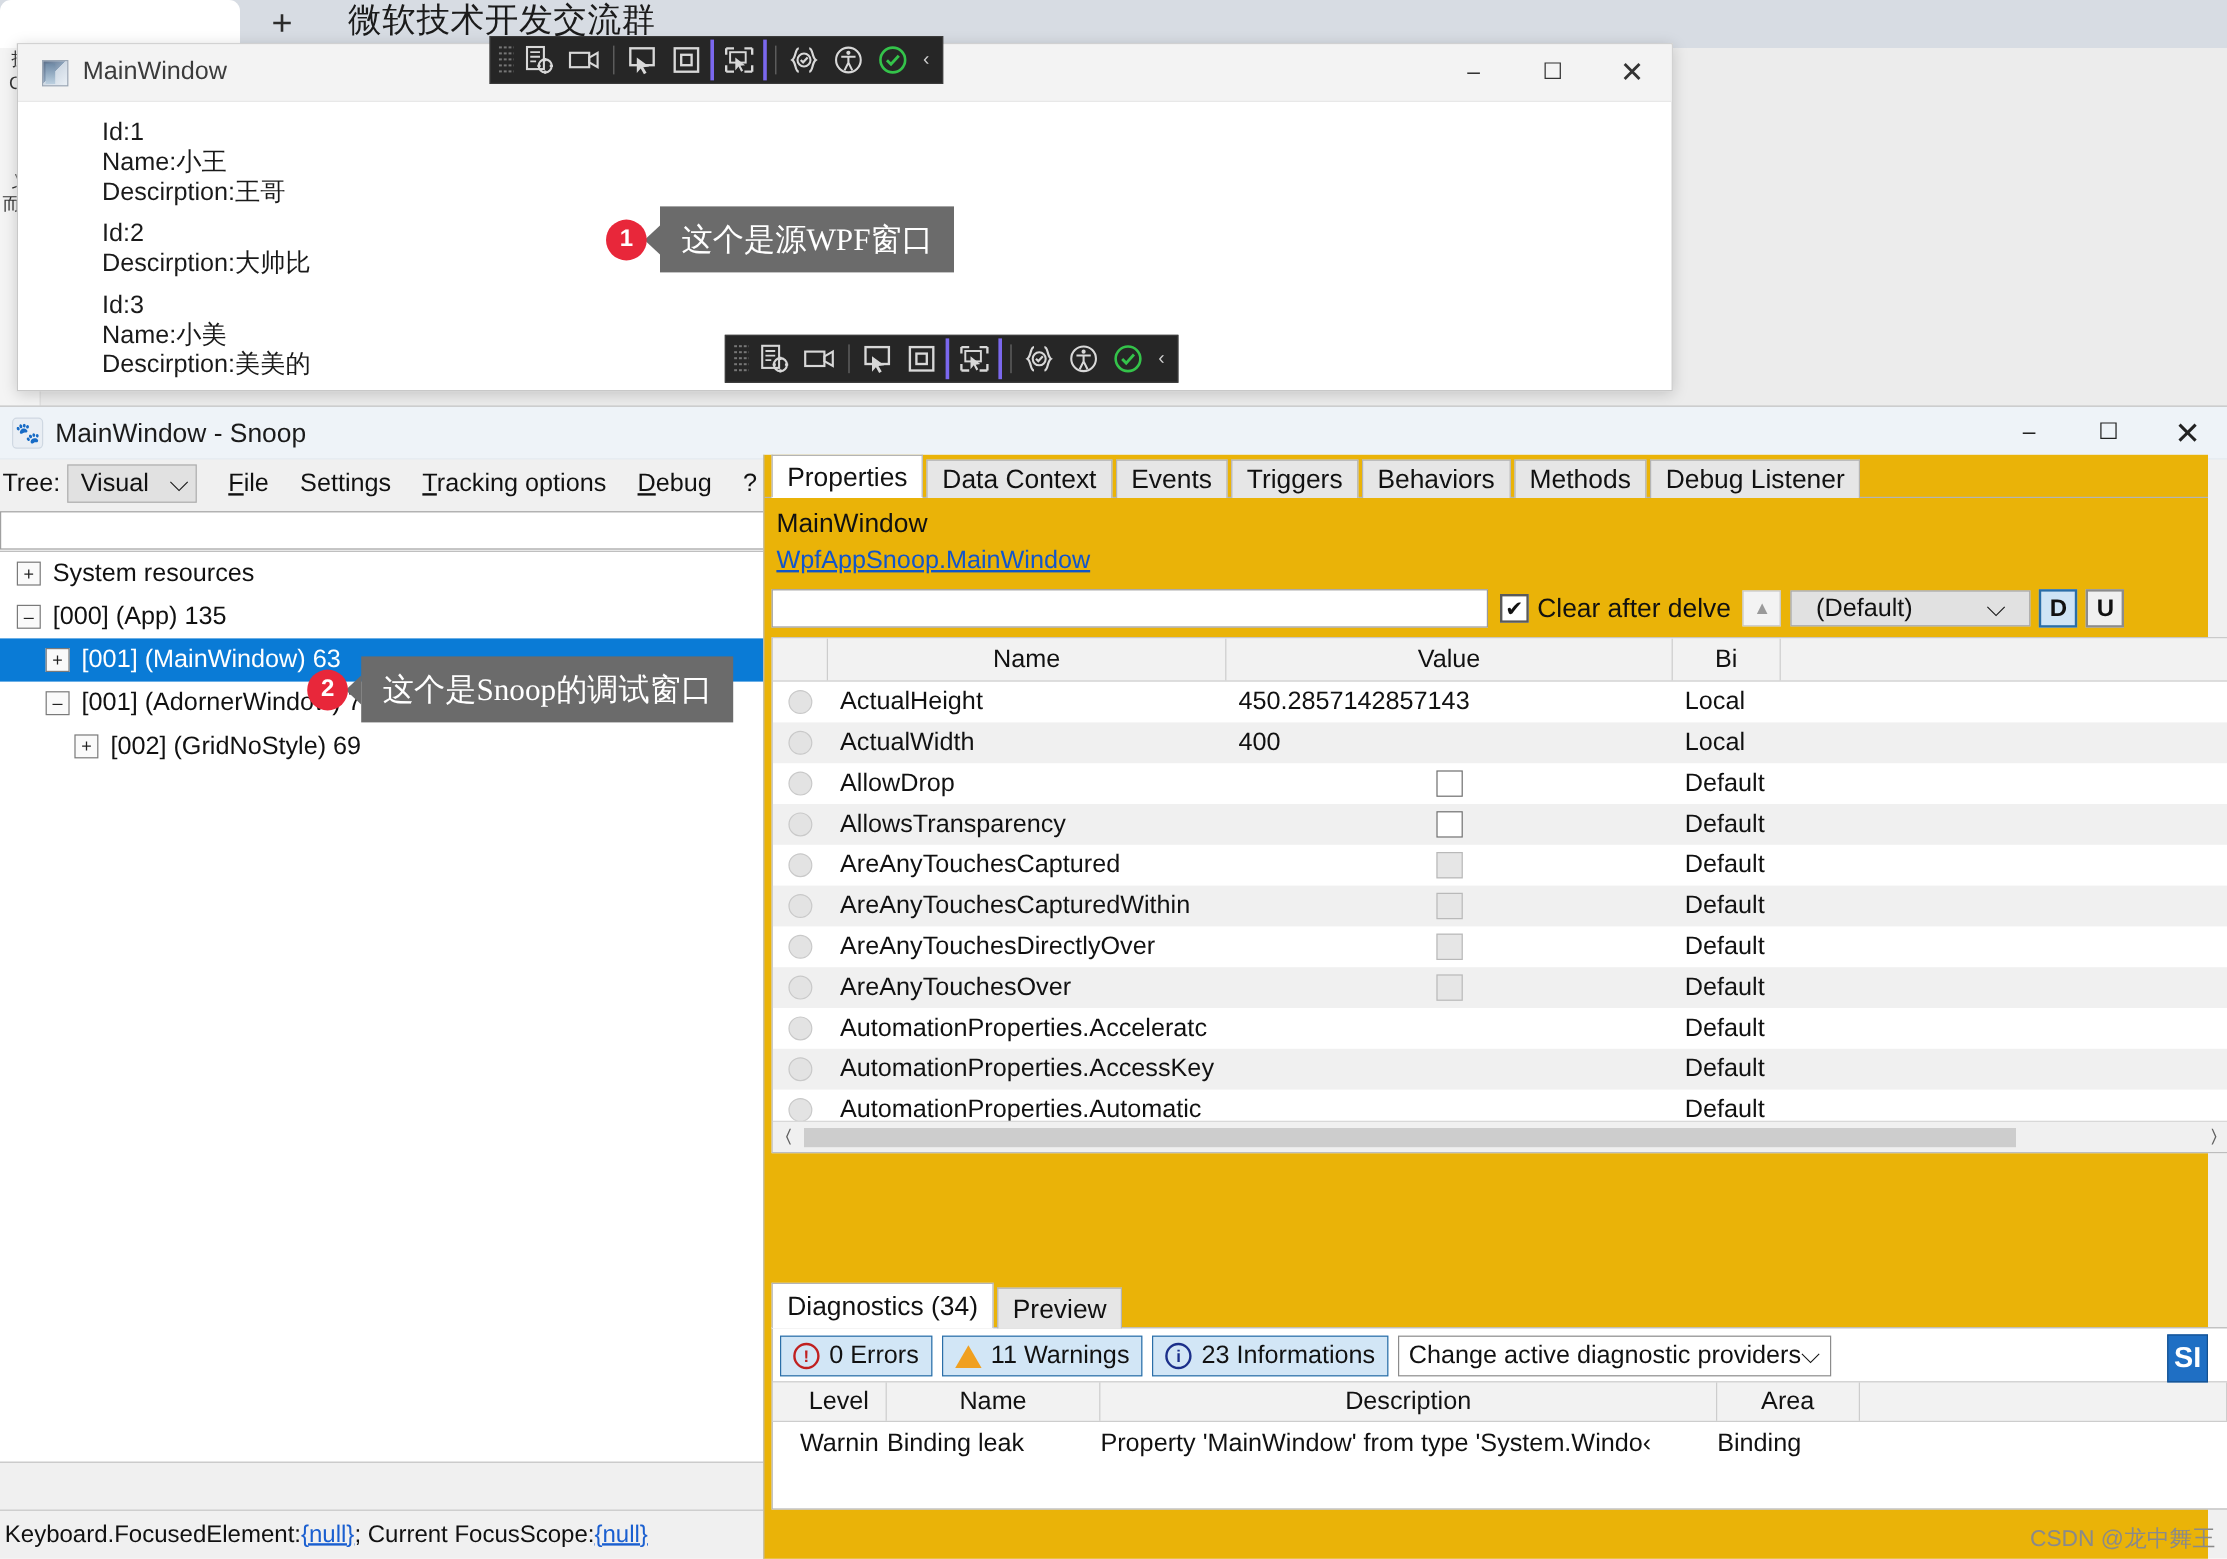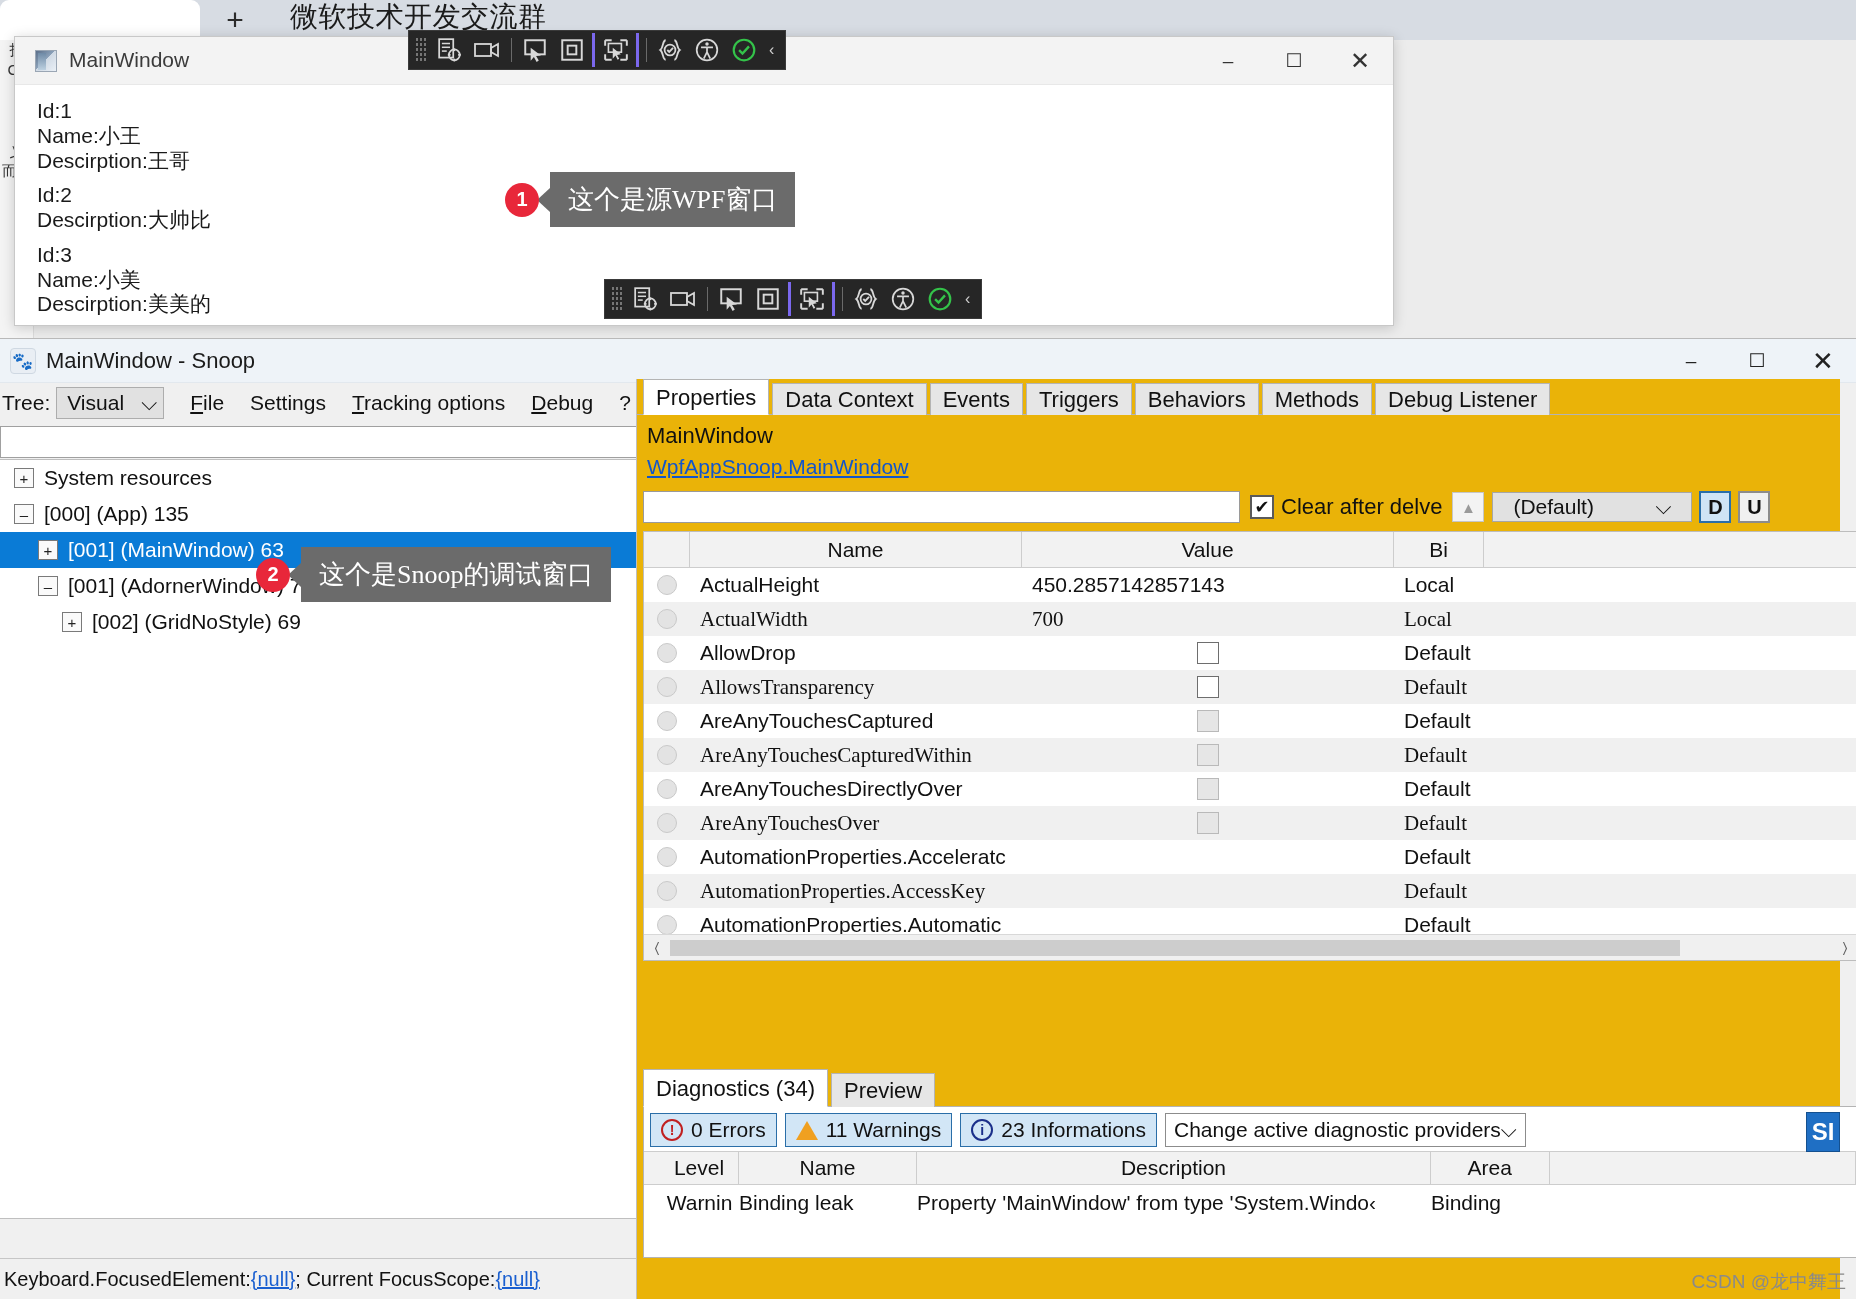--- a/index.html
+++ b/index.html
@@ -62,21 +62,21 @@
     background:linear-gradient(180deg,#6f8aa6,#bcd0e0);
   }
   .wpf-title {
     position:absolute; left:54px; top:11px; font-size:21px; color:#3b3b3b;
   }
   .wpf-min, .wpf-max, .wpf-close {
     position:absolute; top:0; width:66px; height:48px;
     color:#333; font-size:19px; text-align:center; line-height:48px;
   }
   .wpf-min{ right:132px; } .wpf-max{ right:66px; } .wpf-close{ right:0; font-size:24px;}
-  .wpf-content { position:relative; height:242px; overflow:hidden; padding:14px 0 0 22px; }
+  .wpf-content { position:relative; height:242px; overflow:hidden; padding:14px 0 0 22px;margin-left:48px; }
   .wpf-line { font-size:21px; color:#1a1a1a; line-height:1.18; }
   .wpf-gap { height:10px; }
 
   
   .snoop-toolbar {
     position:absolute; height:40px; background:#262626;
     display:flex; align-items:center; padding:0 4px;
     border:1px solid #3a3a3a;
   }
   .tb-grip { width:14px; height:26px; margin:0 4px 0 2px;
@@ -210,21 +210,21 @@
     width:32px; height:32px; margin-left:7px; background:#cfe4f5; border:2px solid #2a6ea8;
     display:flex; align-items:center; justify-content:center; font-size:20px; color:#111; font-weight:bold;
   }
 
   
   .grid-wrap { margin:2px 0 0 6px; border:1px solid #bdbdbd; background:#fff; width:1214px; height:430px; overflow:hidden; position:relative;}
   .grid-head { display:flex; height:36px; background:#f2f2f2; border-bottom:1px solid #cdcdcd; }
   .gh { font-size:21px; color:#111; display:flex; align-items:center; justify-content:center; border-right:1px solid #cdcdcd; }
   .c0{width:46px;} .c1{width:332px;} .c2{width:372px;} .c3{width:372px;} .c4{width:90px;}
   .grid-row { display:flex; height:34px; align-items:center; }
-  .grid-row.alt { background:#f0f0f0;font-family:Liberation Serif, serif; }
+  .grid-row.alt { background:#f0f0f0; }
   .cell { font-size:21px; color:#111; display:flex; align-items:center; height:34px; }
   .cell.center { justify-content:center; }
   .dot { width:20px; height:20px; border-radius:50%; background:#e3e3e3; border:1px solid #c9c9c9; }
   .cell-name { padding-left:10px; }
   .mini-chk { width:22px; height:22px; border:1px solid #6e6e6e; background:#fff; }
   .mini-chk.dis { background:#e6e6e6; border-color:#b9b9b9; }
 
   .hscroll { position:absolute; left:0; bottom:0; width:1214px; height:26px; background:#f0f0f0; border-top:1px solid #d8d8d8; display:flex; align-items:center; }
   .hs-arrow{ width:26px; text-align:center; font-size:15px; color:#606060;}
   .hs-track{ flex:1; height:16px; background:#f0f0f0; position:relative;}
@@ -502,21 +502,21 @@
           <div class="cell c1 cell-name">ActualHeight</div>
           <div class="cell c2 cell-name">450.2857142857143</div>
           <div class="cell c3 cell-name">Local</div>
           <div class="cell c4"></div>
         </div>
         <div class="grid-row alt">
           <div class="cell c0 center">
               <span class="dot"></span>
             </div>
           <div class="cell c1 cell-name">ActualWidth</div>
-          <div class="cell c2 cell-name">700</div>
+          <div class="cell c2 cell-name">400</div>
           <div class="cell c3 cell-name">Local</div>
           <div class="cell c4"></div>
         </div>
         <div class="grid-row">
           <div class="cell c0 center">
               <span class="dot"></span>
             </div>
           <div class="cell c1 cell-name">AllowDrop</div>
           <div class="cell c2 center">
               <span class="mini-chk"></span>

